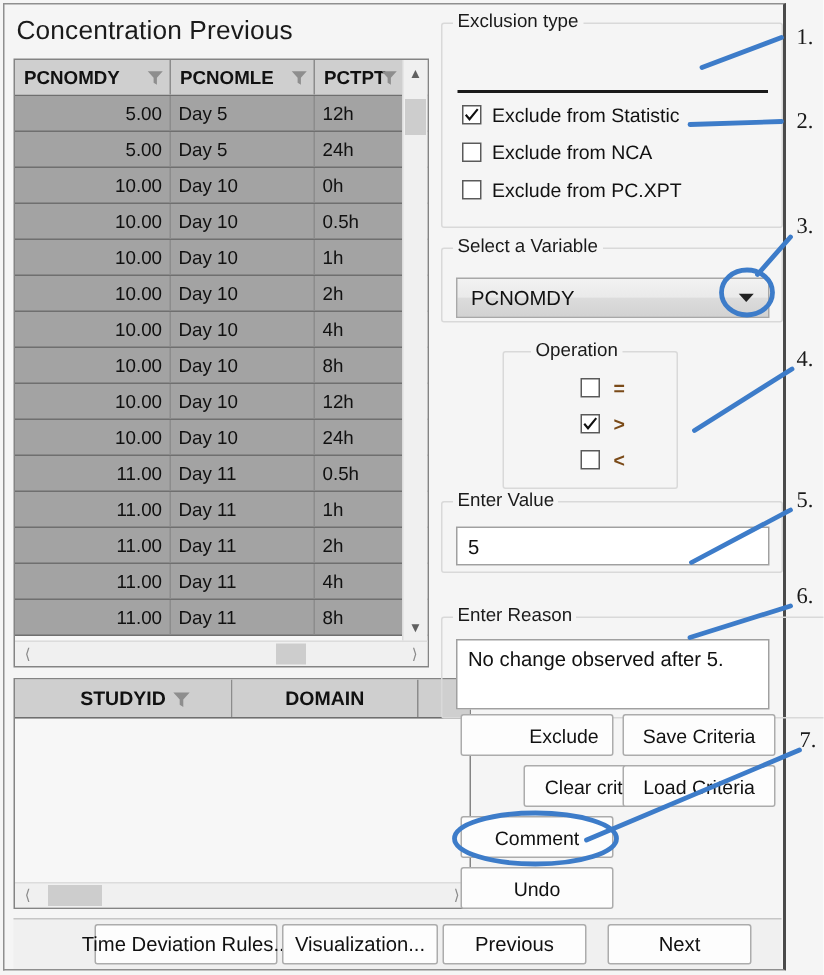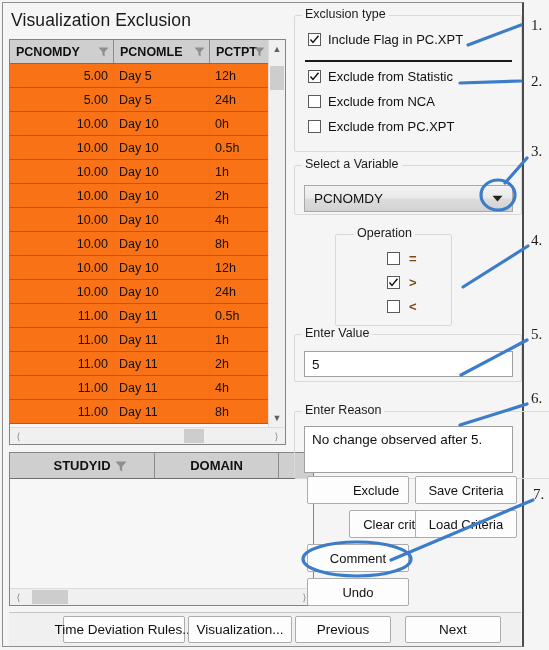--- a/index.html
+++ b/index.html
@@ -78,21 +78,21 @@
     transform: translateY(-50%);
     width: 11px; height: 11px;
   }
   .funnel svg { display: block; }
 
   .grid-body { position: relative; }
   .grow {
     display: flex;
     height: 24px;
     border-bottom: 1px solid #6f6f6f;
-    background: #f97316;
+    background: #a3a3a3;
   }
   .gc {
     display: flex;
     align-items: center;
     font-size: 12.5px;
     color: #111;
     border-right: 1px solid #8c8c8c;
     padding: 0 5px;
     white-space: nowrap;
     overflow: hidden;
@@ -313,21 +313,21 @@
     width: 549px; height: 650px;
     pointer-events: none;
   }
 </style>
 </head>
 <body>
 
 <div id="root">
   <div class="window">
 
-    <div class="title">Visualization Exclusion</div>
+    <div class="title">Concentration Previous</div>
 
     <div class="left-pane">
 
       <div class="grid1">
         <div class="grid-head">
           <div class="gh-cell c1">
             <span>PCNOMDY</span>
             <span class="funnel">
               <svg width="11" height="11" viewBox="0 0 11 11">
                   <polygon points="0.5,1 10.5,1 6.6,5.4 6.6,10 4.4,8.6 4.4,5.4" fill="#8e8e8e"></polygon>
@@ -463,28 +463,20 @@
           <div class="hs-r">⟩</div>
         </div>
       </div>
     </div>
 
     <div class="right-pane">
 
       <div class="gbox box-excl">
         <span class="legend">Exclusion type</span>
 
-        <div class="chkrow" style="left:13px; top:16px;">
-          <span class="cbox">
-            <svg width="11" height="11" viewBox="0 0 11 11">
-                <polyline points="1.5,5.5 4,8.5 9.5,1.8" fill="none" stroke="#111" stroke-width="1.4"></polyline>
-              </svg>
-          </span>
-          <span>Include Flag in PC.XPT</span>
-        </div>
 
         <div class="divider" style="left:10px; top:44px; width:207px;"></div>
 
         <div class="chkrow" style="left:13px; top:53px;">
           <span class="cbox">
             <svg width="11" height="11" viewBox="0 0 11 11">
                 <polyline points="1.5,5.5 4,8.5 9.5,1.8" fill="none" stroke="#111" stroke-width="1.4"></polyline>
               </svg>
           </span>
           <span>Exclude from Statistic</span>

